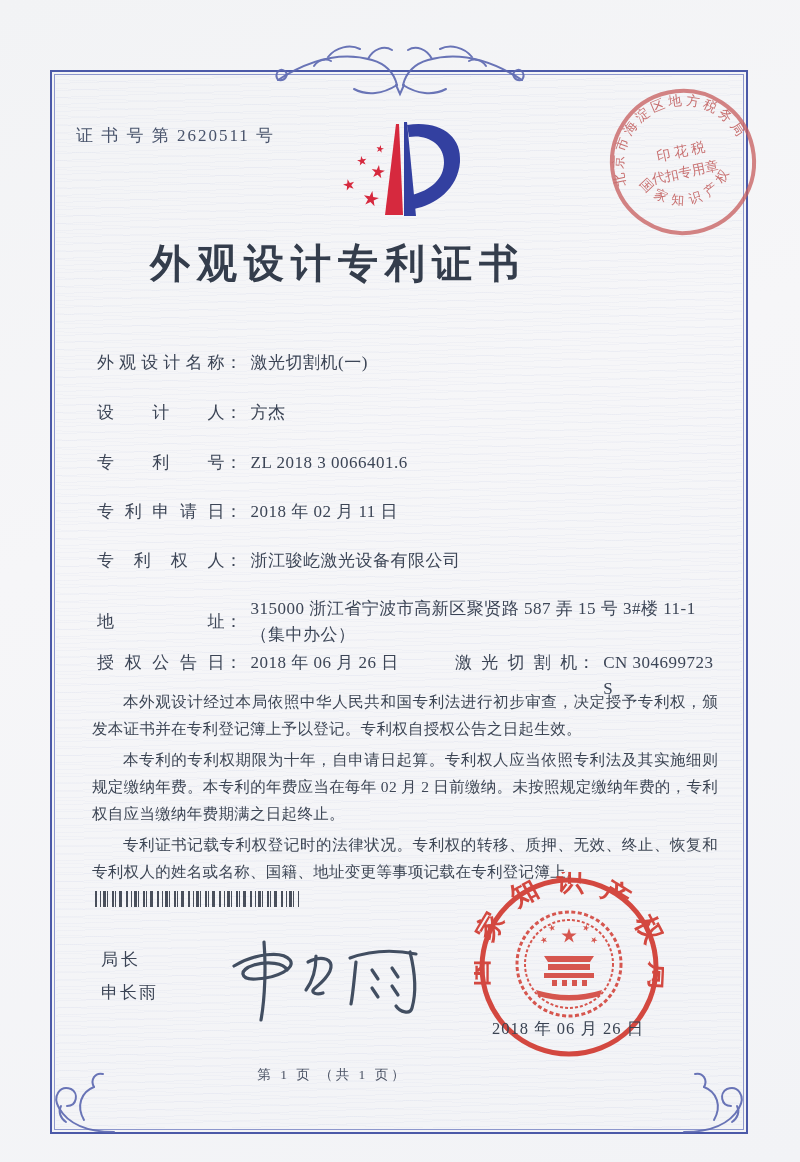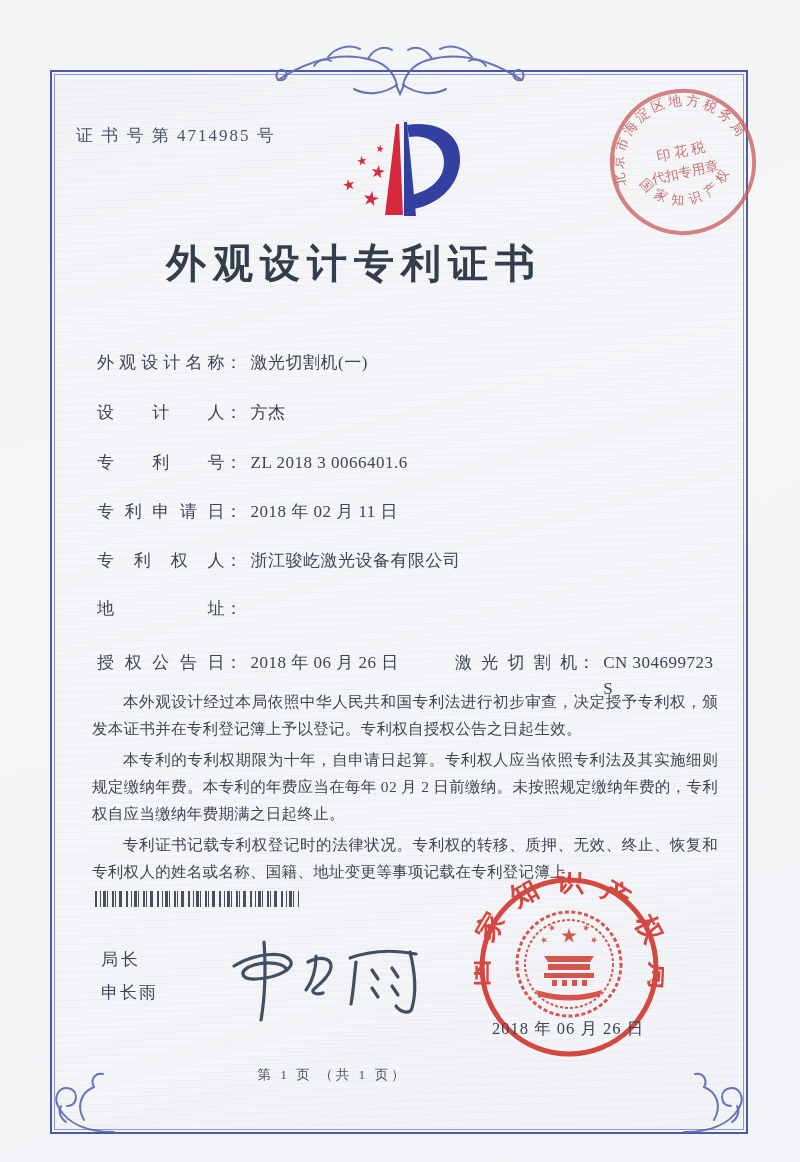--- a/index.html
+++ b/index.html
@@ -25,21 +25,21 @@
       repeating-linear-gradient(178deg, rgba(130,145,200,0.05) 0 1px, transparent 1px 7px),
       repeating-linear-gradient(182deg, rgba(130,145,200,0.04) 0 1px, transparent 1px 9px);
   }
   
   .cert-no{
     position:absolute;left:76px;top:124px;
     font-size:17px;letter-spacing:2px;color:#48536b;
   }
   .logo{position:absolute;left:318px;top:116px;}
   .title{
-    position:absolute;left:16px;top:236px;width:676px;text-align:center;
+    position:absolute;left:0;top:236px;width:676px;text-align:center;
     font-size:40px;font-weight:600;letter-spacing:7px;color:#343d4c;
   }
   
   .field-row{
     position:absolute;left:97px;display:flex;align-items:center;
     font-size:17px;color:#3c4556;letter-spacing:.5px;line-height:26px;
   }
   .flabel{display:inline-block;width:128px;text-align:justify;text-align-last:justify;}
   .fcolon{margin-right:8px;}
   .fvalue{max-width:480px;}
@@ -121,21 +121,21 @@
   </svg>
   <svg style="position:absolute;left:680px;top:1064px;" width="72" height="72" viewBox="0 0 72 72">
     <g fill="none" stroke="#5b67b0" stroke-width="2" stroke-linecap="round" opacity="0.9" transform="translate(72,0) scale(-1,1)">
       <path d="M68,68 C42,68 22,60 13,44 C6,32 14,21 25,25 C33,29 31,42 21,42"></path>
       <path d="M38,56 C30,42 35,28 48,23"></path>
       <path d="M48,23 C44,16 49,8 57,10"></path>
       <path d="M20,58 C14,54 12,47 15,42"></path>
     </g>
   </svg>
 
-  <div class="cert-no">证 书 号 第 4714985 号</div>
+  <div class="cert-no">证 书 号 第 2620511 号</div>
 
   <svg class="logo" width="160" height="112" viewBox="0 0 160 112">
     <defs>
       <path id="st" d="M0,-1 L0.2245,-0.309 L0.951,-0.309 L0.363,0.118 L0.5878,0.809 L0,0.382 L-0.5878,0.809 L-0.363,0.118 L-0.951,-0.309 L-0.2245,-0.309 Z"></path>
     </defs>
     <g>
       <use href="#st" fill="#d6293e" transform="translate(62,33) scale(4) rotate(12)"></use>
       <use href="#st" fill="#d6293e" transform="translate(44,45) scale(5) rotate(-10)"></use>
       <use href="#st" fill="#d6293e" transform="translate(60,56) scale(7) rotate(8)"></use>
       <use href="#st" fill="#d6293e" transform="translate(31,69) scale(6) rotate(-14)"></use>
@@ -185,20 +185,21 @@
     <span class="fvalue">2018 年 02 月 11 日</span>
   </div>
   <div class="field-row" style="top:548px">
     <span class="flabel">专利权人</span>
       <span class="fcolon">：</span>
     <span class="fvalue">浙江骏屹激光设备有限公司</span>
   </div>
   <div class="field-row" style="top:596px">
     <span class="flabel">地址</span>
       <span class="fcolon">：</span>
+    <span class="fvalue" style="width:470px">315000 浙江省宁波市高新区聚贤路 587 弄 15 号 3#楼 11-1（集中办公）</span>
   </div>
   <div class="field-row" style="top:650px;width:626px">
     <span class="flabel">授权公告日</span>
       <span class="fcolon">：</span>
     <span class="fvalue">2018 年 06 月 26 日</span>
     <span class="pair2">
       <span class="flabel">激光切割机</span>
         <span class="fcolon">：</span>
       <span class="fvalue">CN 304699723 S</span>
     </span>

